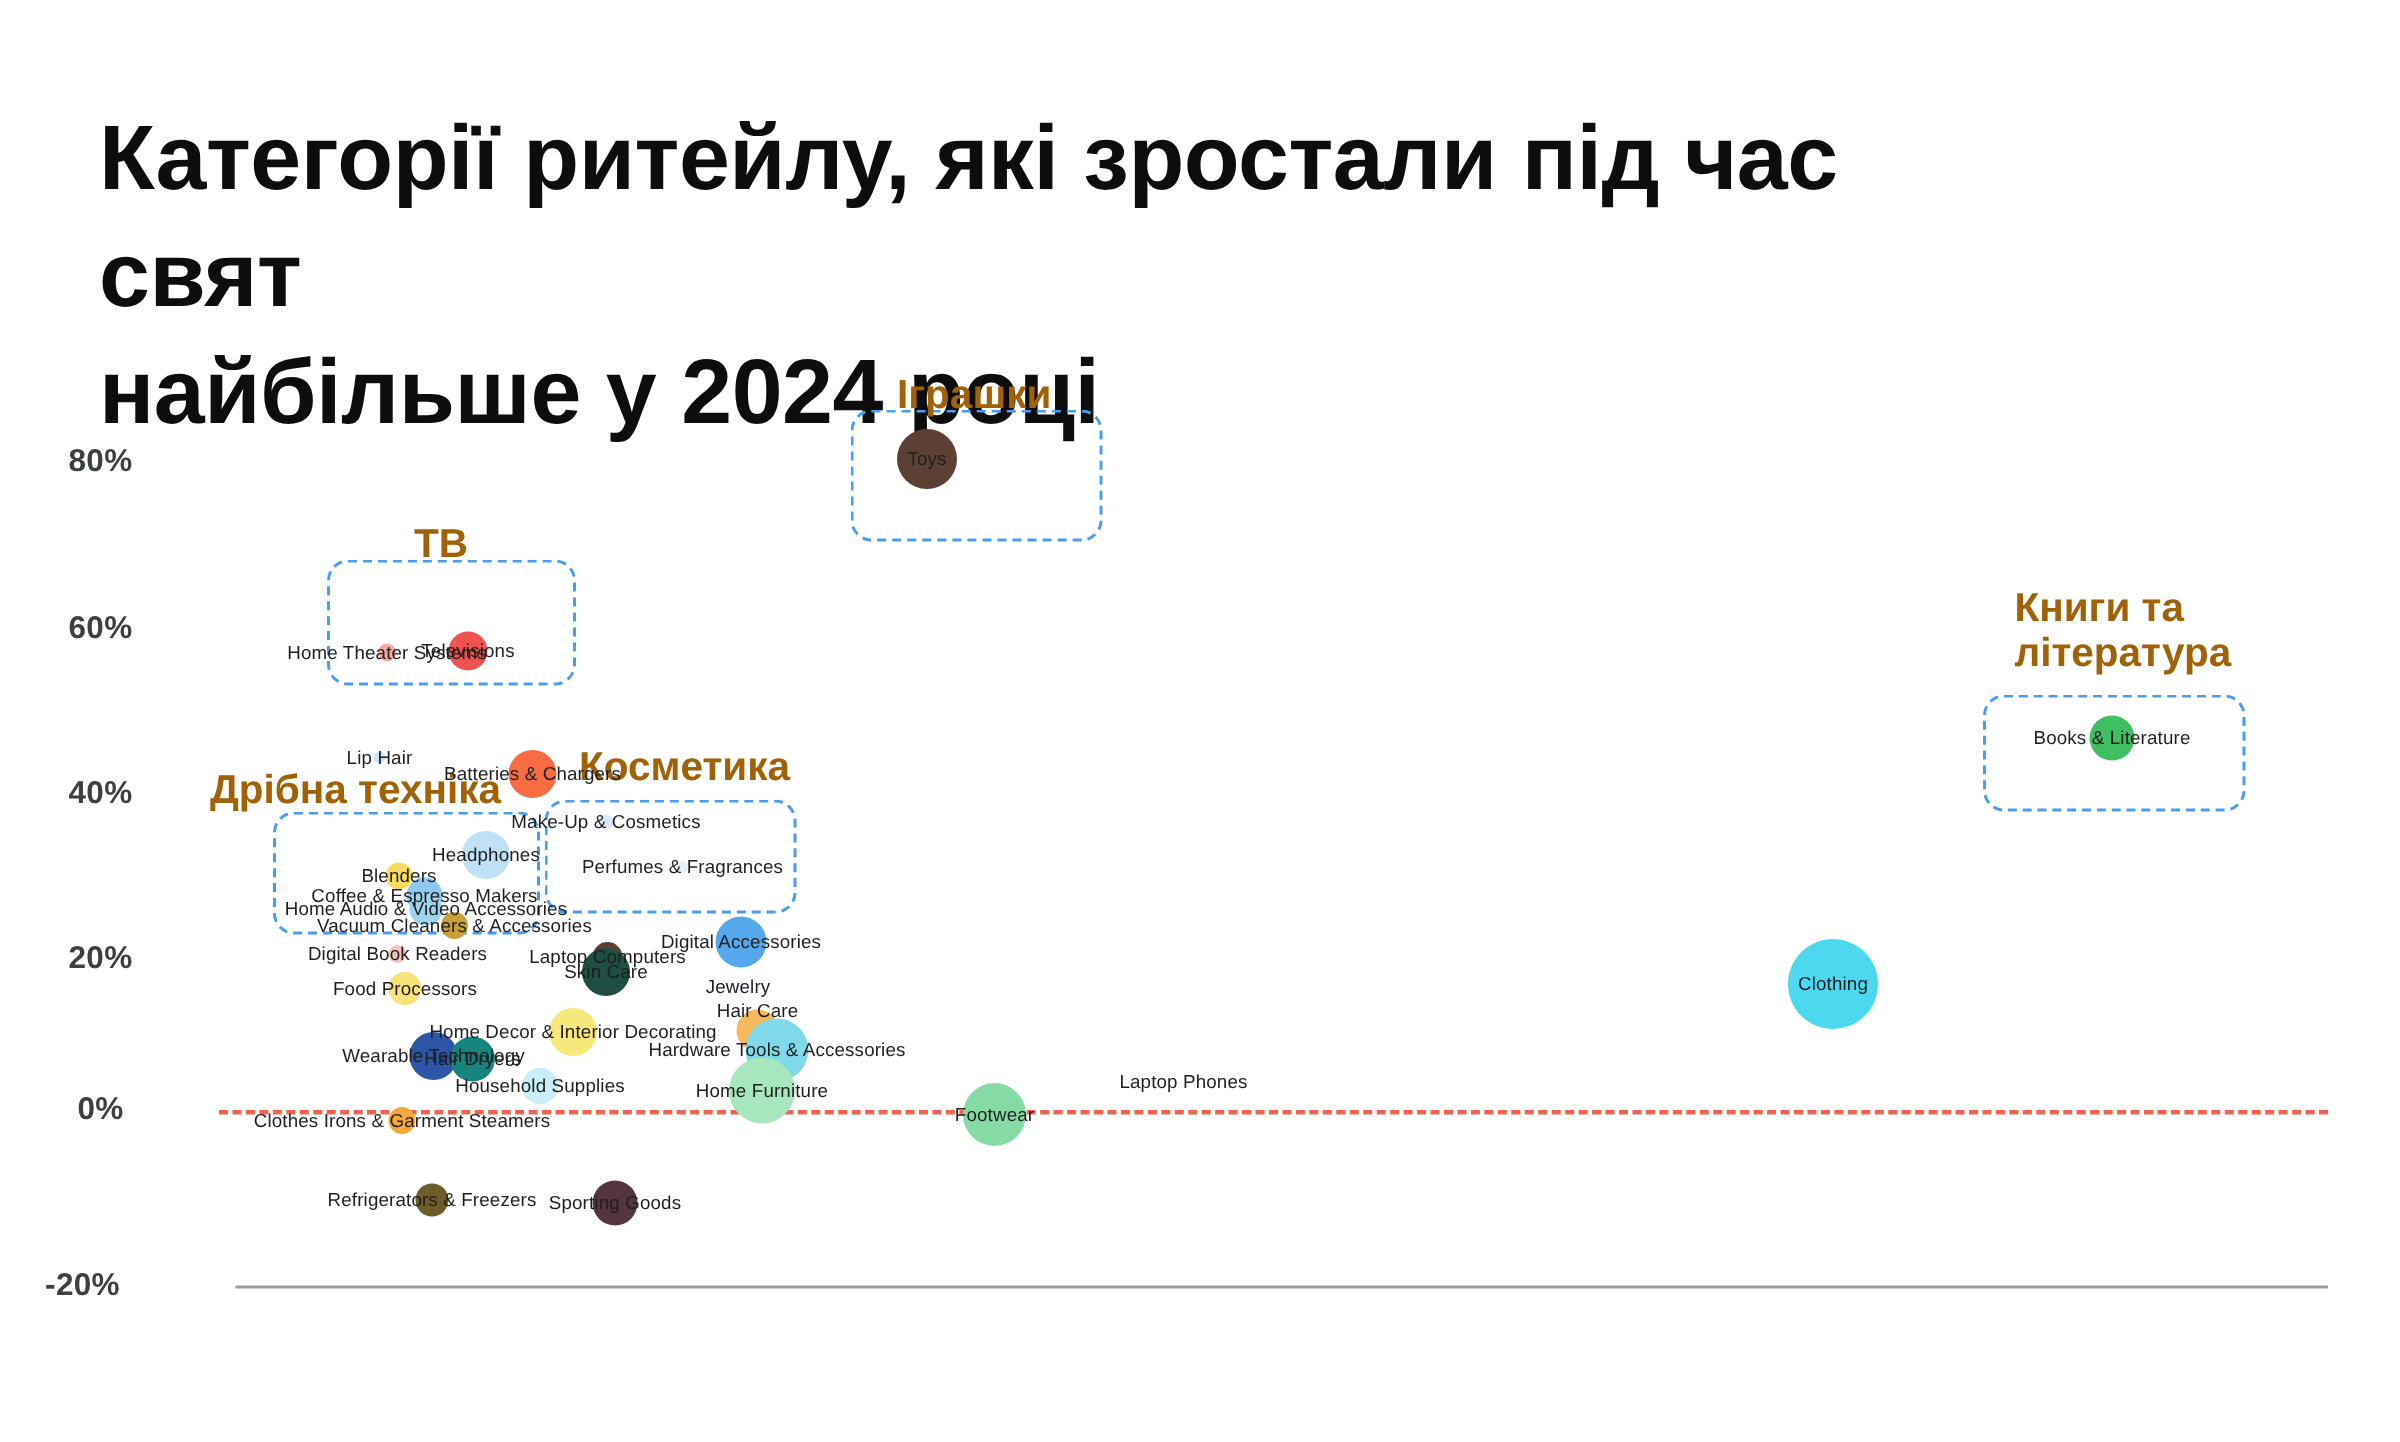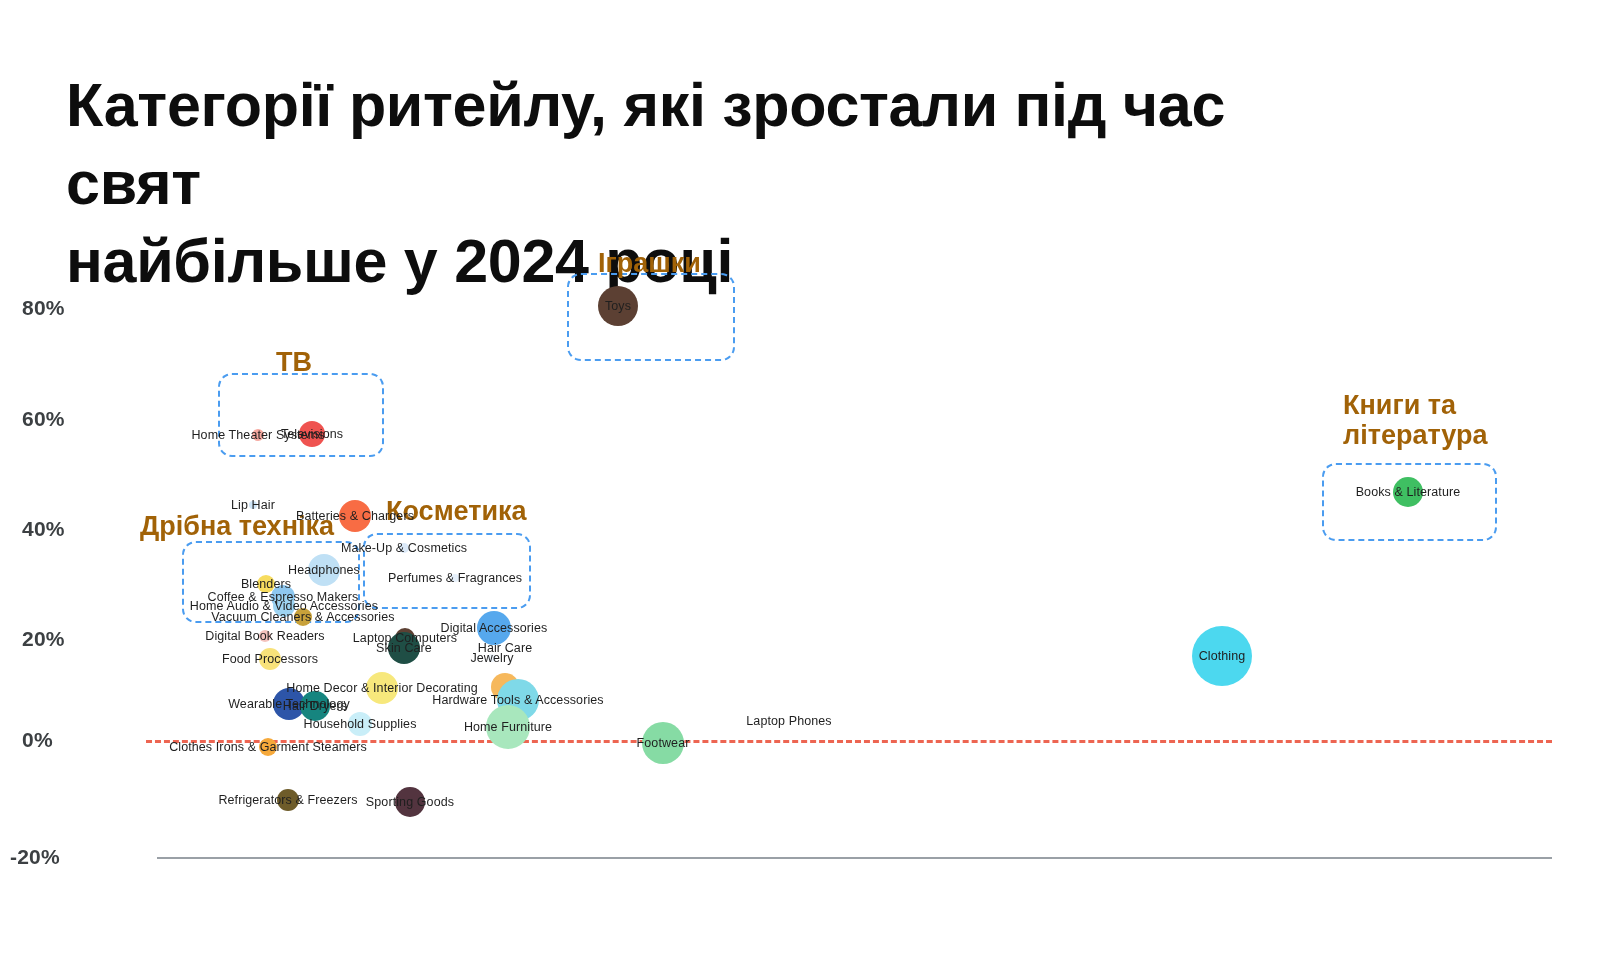--- a/index.html
+++ b/index.html
@@ -27,21 +27,21 @@
     position:absolute;
     left:0; top:0;
     width:1600px;height:961px;
   }
 
   .axis-tick{
     position:absolute;
     font-size:21px;
     font-weight:700;
     color:#3c4043;
-    text-align:left;
+    text-align:center;
     width:90px;
     letter-spacing:0.2px;
   }
 
   #x-axis-line{
     position:absolute;
     left:157px; top:857px;
     width:1395px; height:2px;
     background:#9aa0a6;
   }
@@ -172,21 +172,21 @@
       <div class="pt-label" style="left: 283px; top: 597px;">Coffee &amp; Espresso Makers</div>
       <div class="pt-label" style="left: 284px; top: 606px;">Home Audio &amp; Video Accessories</div>
       <div class="pt-label" style="left: 303px; top: 617px;">Vacuum Cleaners &amp; Accessories</div>
       <div class="pt-label" style="left: 494px; top: 628px;">Digital Accessories</div>
       <div class="pt-label" style="left: 265px; top: 636px; text-align: center;">Digital Book Readers</div>
       <div class="pt-label" style="left: 405px; top: 638px;">Laptop Computers</div>
       <div class="pt-label" style="left: 404px; top: 648px;">Skin Care</div>
       <div class="pt-label" style="left: 492px; top: 658px;">Jewelry</div>
       <div class="pt-label" style="left: 270px; top: 659px;">Food Processors</div>
       <div class="pt-label" style="left: 382px; top: 688px;">Home Decor &amp; Interior Decorating</div>
-      <div class="pt-label" style="left: 505px; top: 648px;">Hair Care</div>
+      <div class="pt-label" style="left: 505px; top: 674px;">Hair Care</div>
       <div class="pt-label" style="left: 518px; top: 700px;">Hardware Tools &amp; Accessories</div>
       <div class="pt-label" style="left: 289px; top: 704px;">Wearable Technology</div>
       <div class="pt-label" style="left: 315px; top: 706px;">Hair Dryers</div>
       <div class="pt-label" style="left: 360px; top: 724px;">Household Supplies</div>
       <div class="pt-label" style="left: 508px; top: 727px;">Home Furniture</div>
       <div class="pt-label" style="left: 789px; top: 721px;">Laptop Phones</div>
       <div class="pt-label" style="left: 663px; top: 743px;">Footwear</div>
       <div class="pt-label" style="left: 1222px; top: 656px;">Clothing</div>
       <div class="pt-label" style="left: 268px; top: 747px;">Clothes Irons &amp; Garment Steamers</div>
       <div class="pt-label" style="left: 288px; top: 800px;">Refrigerators &amp; Freezers</div>

